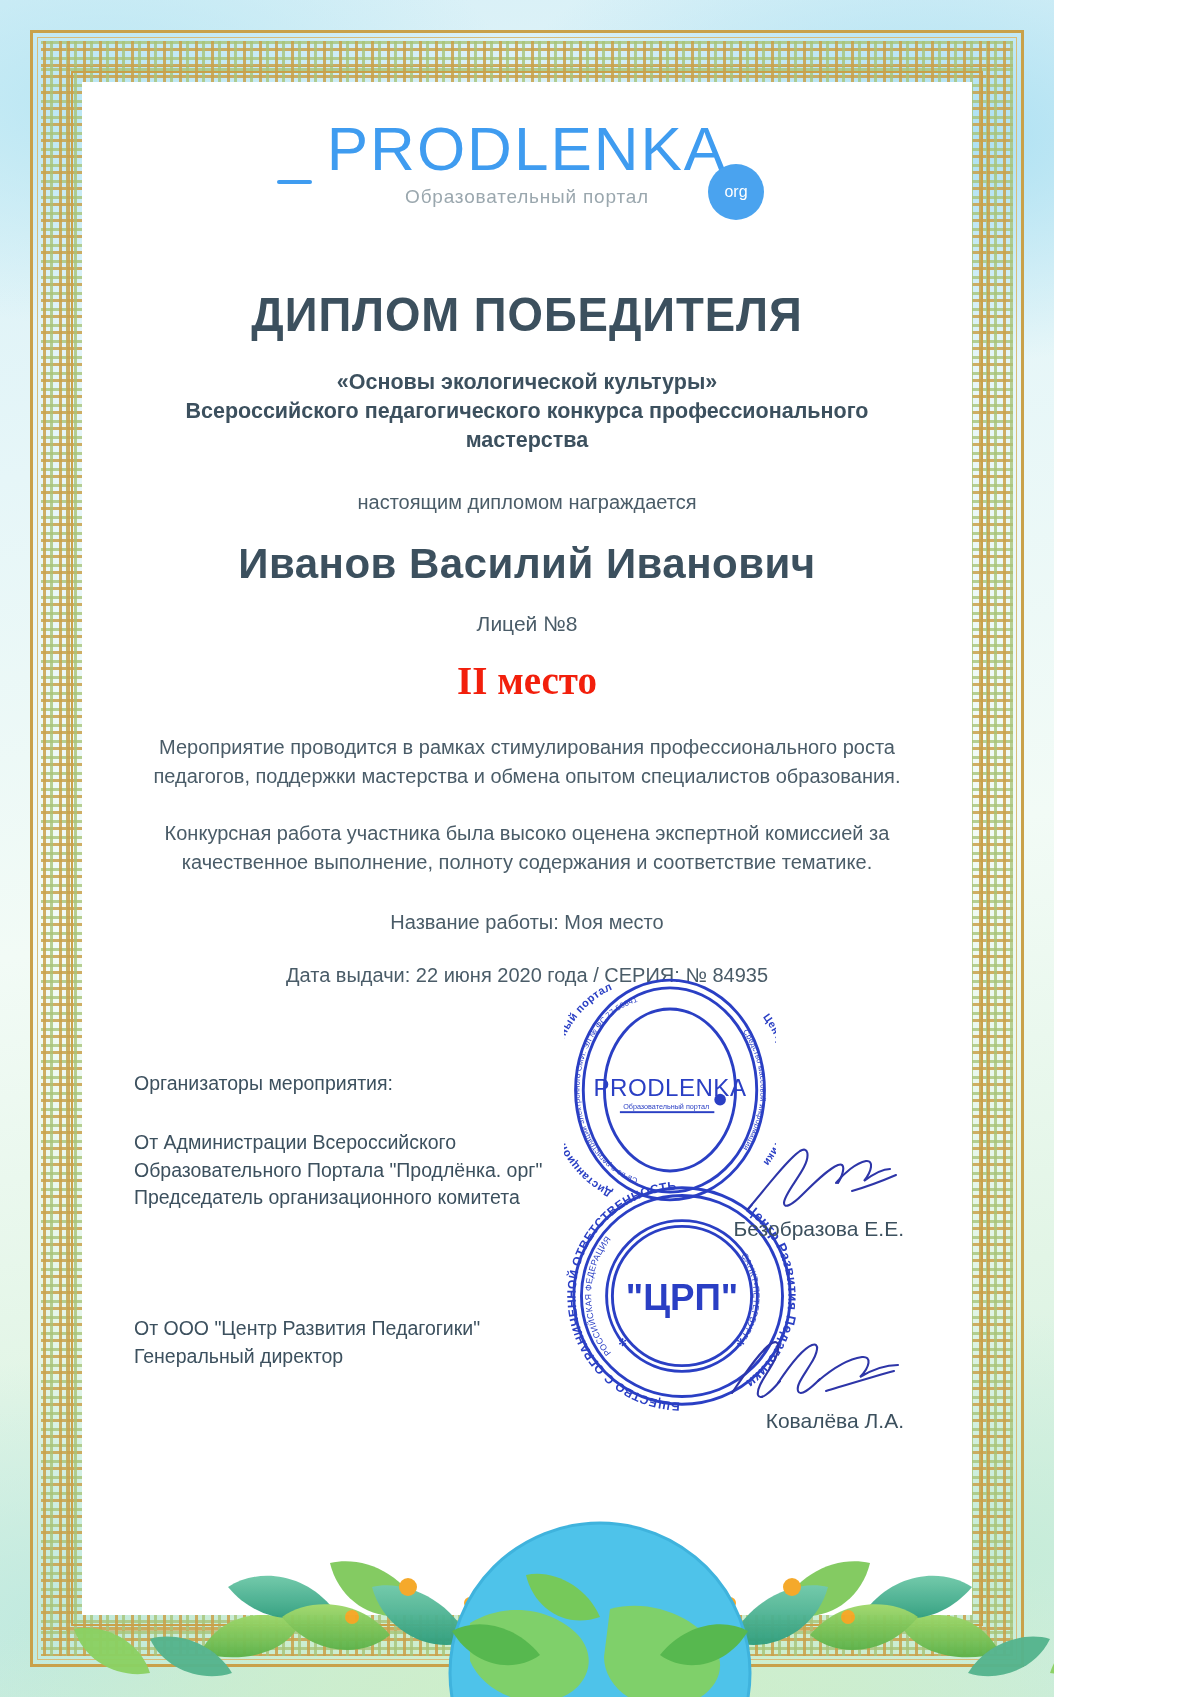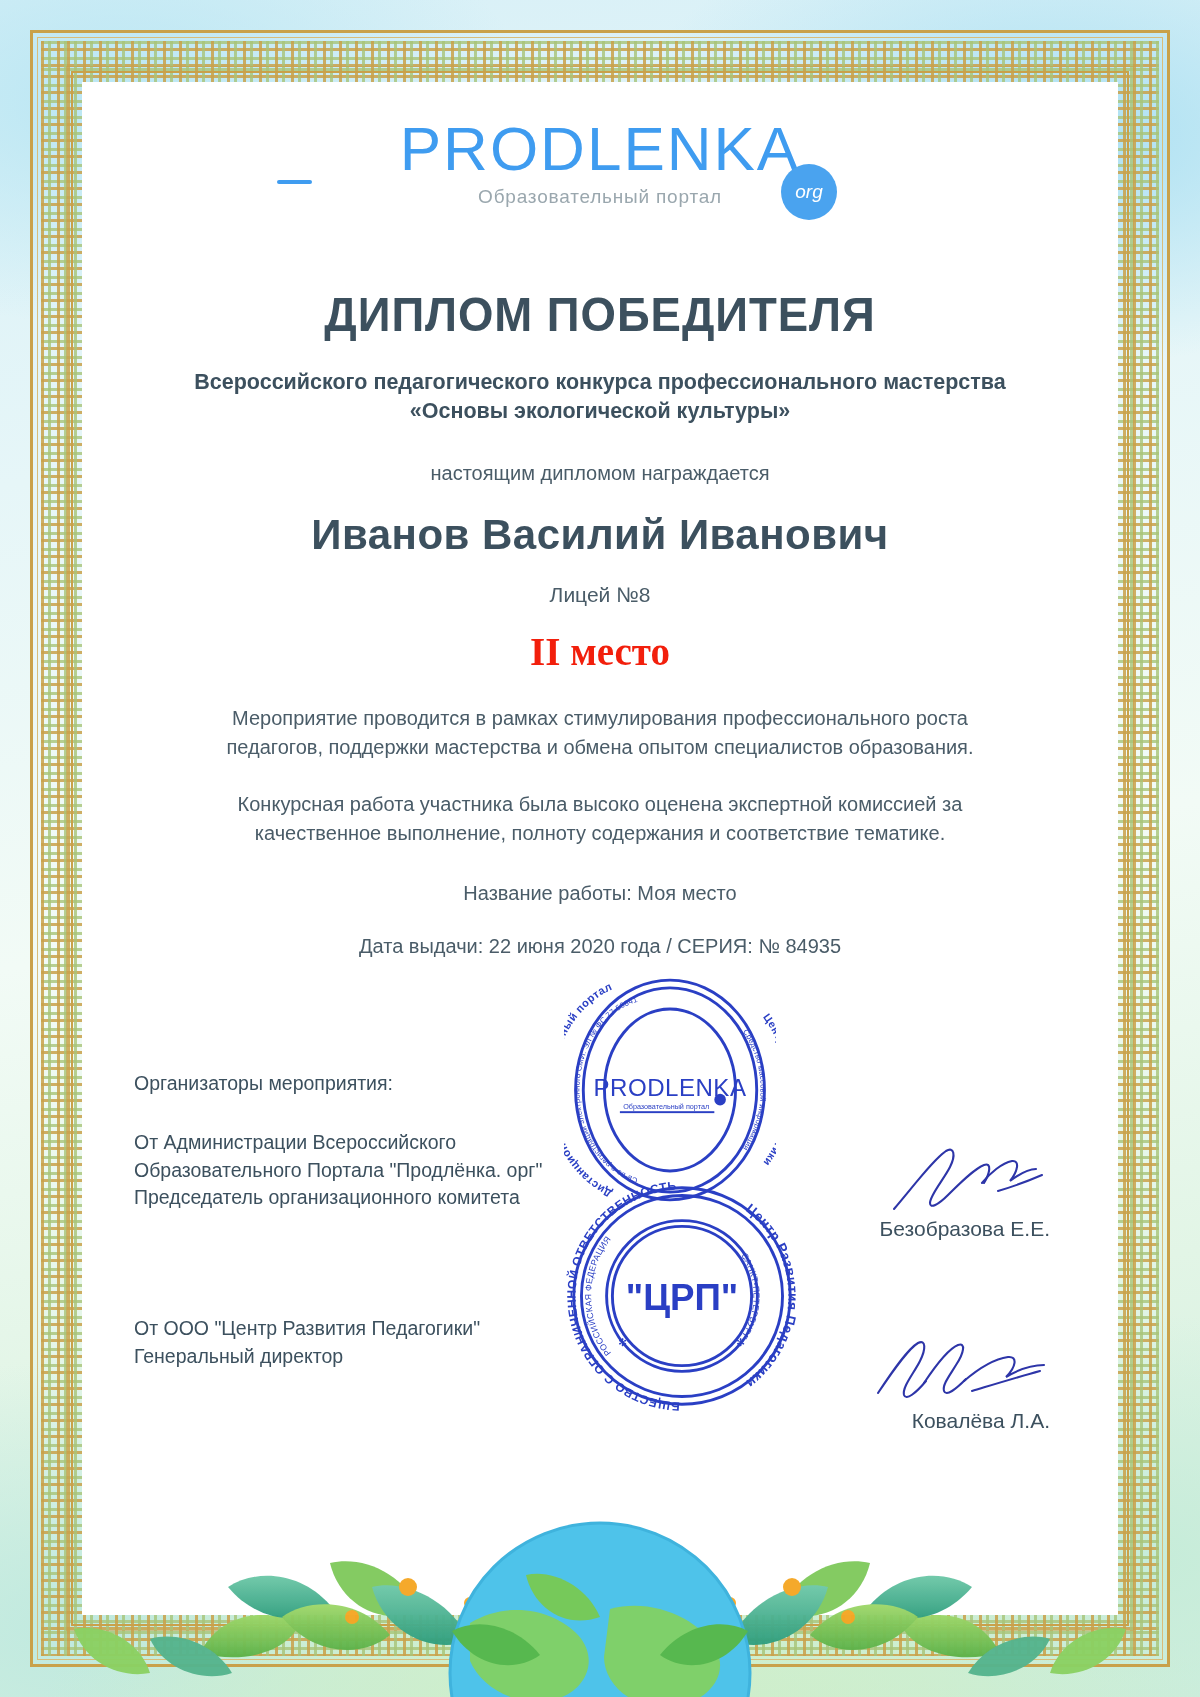--- a/index.html
+++ b/index.html
@@ -8,21 +8,21 @@
     padding: 0;
     background: #ffffff;
   }
   body {
     font-family: "Liberation Sans", "DejaVu Sans", sans-serif;
     -webkit-font-smoothing: antialiased;
   }
 
   .page {
     position: relative;
-    width: 1200px;
+    width: 1054px;
     height: 1697px;
     overflow: hidden;
     background:
       radial-gradient(ellipse 900px 520px at 52% 104%, #cdeec6 0%, rgba(205,238,198,0.55) 38%, rgba(205,238,198,0) 66%),
       radial-gradient(ellipse 760px 420px at 8% 96%, #bfe9df 0%, rgba(191,233,223,0) 64%),
       radial-gradient(ellipse 720px 400px at 95% 92%, #c6ecd9 0%, rgba(198,236,217,0) 62%),
       radial-gradient(ellipse 680px 360px at 88% 8%, #a9dff2 0%, rgba(169,223,242,0) 64%),
       radial-gradient(ellipse 620px 340px at 10% 6%, #b9e6f3 0%, rgba(185,230,243,0) 66%),
       linear-gradient(172deg, #d8f0f7 0%, #e6f6f8 26%, #f2fbf6 52%, #e2f5e6 76%, #cfeedd 100%);
   }
@@ -106,26 +106,25 @@
     background: #3f9cf0;
     border-radius: 2px;
   }
   .logo-org {
     position: absolute;
     width: 56px;
     height: 56px;
     border-radius: 50%;
     background: #4aa3ef;
     color: #ffffff;
-    font-size: 19px;
+    font-size: 16px;
     line-height: 56px;
     left: 50%;
     margin-left: 181px;
     top: 46px;
-    font-style: italic;
   }
   .logo-tagline {
     margin-top: 6px;
     font-size: 19px;
     color: #9aa7ae;
     letter-spacing: 0.8px;
   }
 
   
   .diploma-title {
@@ -334,22 +333,22 @@
     <div class="logo-block">
       <div class="logo-wordmark">PRODLENKA</div>
       <div class="logo-underline-o"></div>
       <div class="logo-org">org</div>
       <div class="logo-tagline">Образовательный портал</div>
     </div>
 
     <div class="diploma-title">ДИПЛОМ ПОБЕДИТЕЛЯ</div>
 
     <div class="contest-name">
+      <div>«Основы экологической культуры»</div>
       <div>Всероссийского педагогического конкурса профессионального мастерства</div>
-      <div>«Основы экологической культуры»</div>
     </div>
 
     <div class="awarded-label">настоящим дипломом награждается</div>
 
     <div class="recipient-name">Иванов Василий Иванович</div>
     <div class="recipient-org">Лицей №8</div>
     <div class="place">II место</div>
 
     <div class="body-par second">Мероприятие проводится в рамках стимулирования профессионального роста педагогов, поддержки мастерства и обмена опытом специалистов образования.</div>
     <div class="body-par">Конкурсная работа участника была высоко оценена экспертной комиссией за качественное выполнение, полноту содержания и соответствие тематике.</div>

